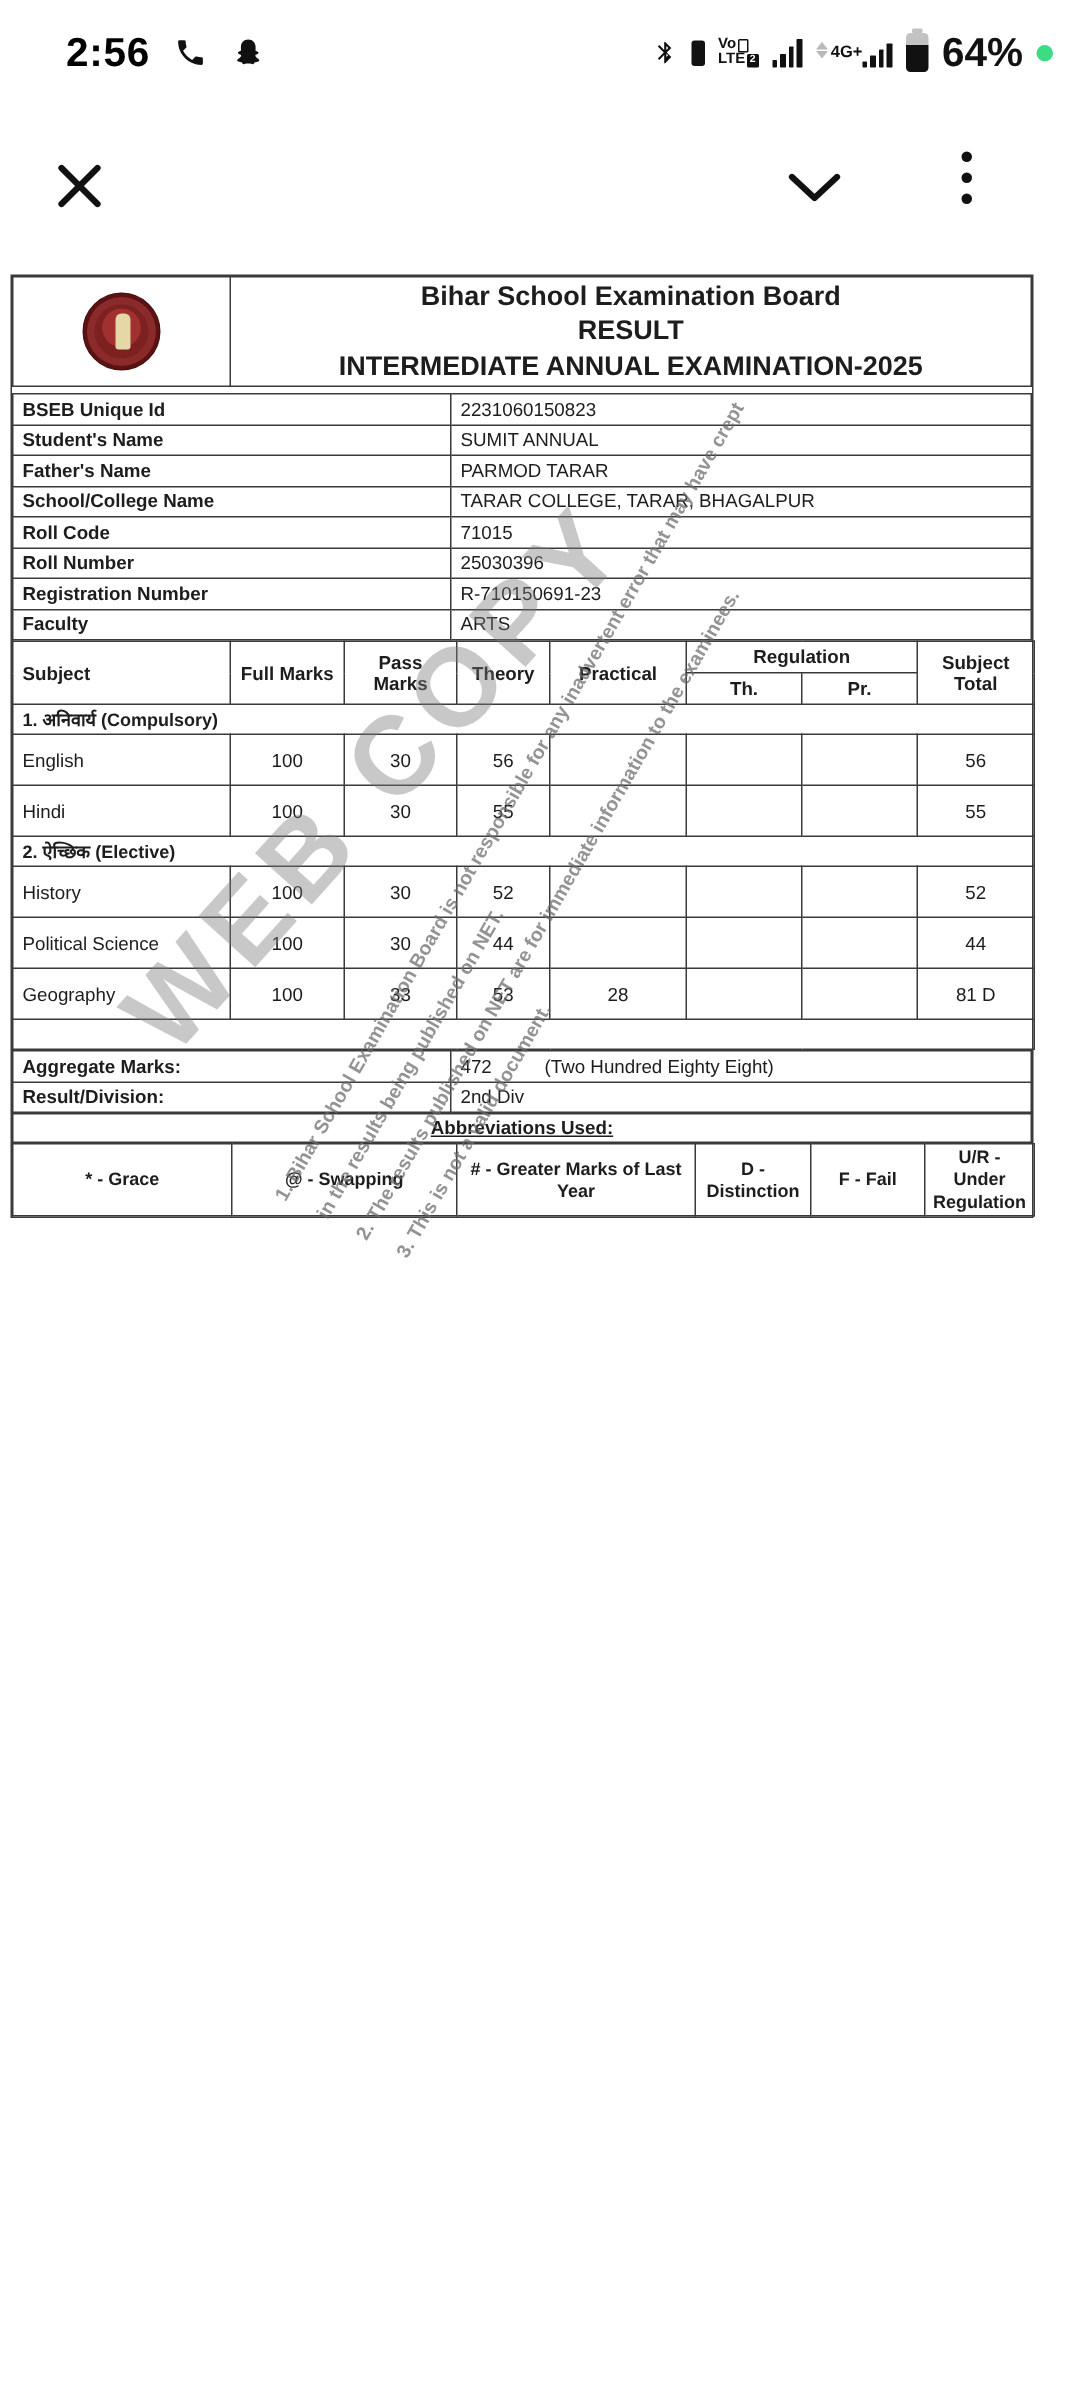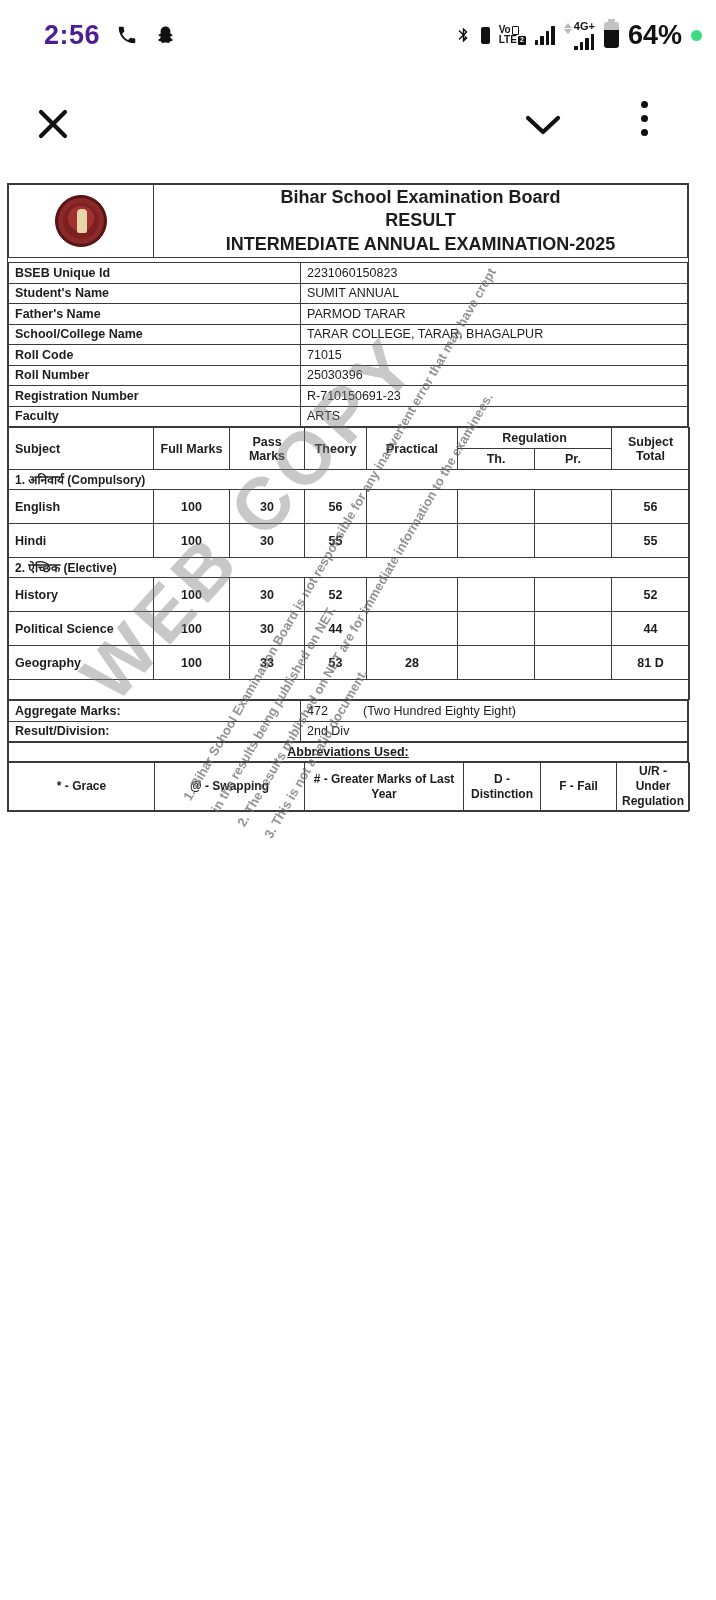--- a/index.html
+++ b/index.html
@@ -9,35 +9,35 @@
     font-family:"Liberation Sans","DejaVu Sans",sans-serif; color:#1d1d1d;
   }
 
   
   .status-bar {
     position:absolute; top:12px; left:0; right:0; height:46px;
     display:flex; align-items:center; justify-content:space-between;
     padding:0 14px 0 44px;
   }
   .sb-left { display:flex; align-items:center; gap:16px; }
-  .sb-time { font-size:27px; font-weight:600; letter-spacing:0.5px; color:#4c1d95; }
+  .sb-time { font-size:27px; font-weight:600; letter-spacing:0.5px; color:#000000; }
   .sb-right { display:flex; align-items:center; gap:9px; }
   .sb-ico { display:flex; align-items:flex-end; }
   .volte { display:flex; flex-direction:column; line-height:10px; font-size:10px; font-weight:700; color:#111; }
   .volte-row { display:flex; align-items:center; gap:1px; }
   .sim-box { width:7px; height:9px; border:1.5px solid #111; border-radius:1px; display:inline-block; }
   .sim-box2 { width:8px; height:9px; background:#111; color:#fff; font-size:7px; font-weight:700;
               display:inline-flex; align-items:center; justify-content:center; border-radius:1px; }
   .bars { display:flex; align-items:flex-end; gap:2px; height:19px; }
   .bars i { display:block; width:3.5px; background:#111; border-radius:0.5px; }
   .netwrap { display:flex; align-items:flex-start; gap:2px; }
   .updown { display:flex; flex-direction:column; gap:1px; padding-top:2px; }
   .tri-u { width:0;height:0;border-left:4px solid transparent;border-right:4px solid transparent;border-bottom:5px solid #b9b9b9; }
   .tri-d { width:0;height:0;border-left:4px solid transparent;border-right:4px solid transparent;border-top:5px solid #b9b9b9; }
-  .netcol { display:flex; flex-direction:column; align-items:center; }
+  .netcol { display:flex; flex-direction:row; align-items:center; }
   .netlabel { font-size:11px; font-weight:700; color:#111; line-height:10px; }
   .battery { position:relative; width:15px; height:26px; border-radius:3px;
              background:linear-gradient(to top,#111 0 68%, #c2c2c2 68% 100%); }
   .battery:before { content:""; position:absolute; top:-3px; left:4px; width:7px; height:3px; background:#c2c2c2; border-radius:1px; }
   .sb-batt-text { font-size:27px; font-weight:600; color:#111; }
   .privacy-dot { width:11px; height:11px; border-radius:50%; background:#3ddc84; }
 
   
   .tb-btn { position:absolute; background:none; border:none; padding:0; cursor:pointer; }
   .tb-close { left:33px; top:104px; }
@@ -75,21 +75,21 @@
   .doc-title { text-align:center; font-weight:700; font-size:18px; line-height:1.3; }
   .gap-strip { height:4px; }
   .info td { height:20.5px; }
   .lbl { font-weight:700; }
   .bar-row td { height:20.5px; font-weight:700; }
   .mk th { font-weight:700; text-align:center; padding:1px 3px; }
   .mk .h1 { height:21px; }
   .mk .h2 { height:21px; }
   .mk th.subj { text-align:left; padding-left:6px; }
   .sec-row td { height:15px; font-weight:700; font-size:12px; }
-  .mrow td { height:34px; text-align:center;font-weight:bold; }
+  .mrow td { height:34px; text-align:center; }
   .mrow td.subj { text-align:left; }
   .spacer-row td { height:20px; }
   .fin td { height:20.5px; }
   .agg-num { display:inline-block; min-width:30px; }
   .agg-words { display:inline-block; margin-left:26px; }
   .abbr-title td { height:19px; text-align:center; font-weight:700; }
   .abbr-title span { text-decoration:underline; }
   .abbr td { height:37px; text-align:center; font-weight:700; font-size:12px; line-height:1.25; padding:1px 4px; }
 </style>
 </head>

